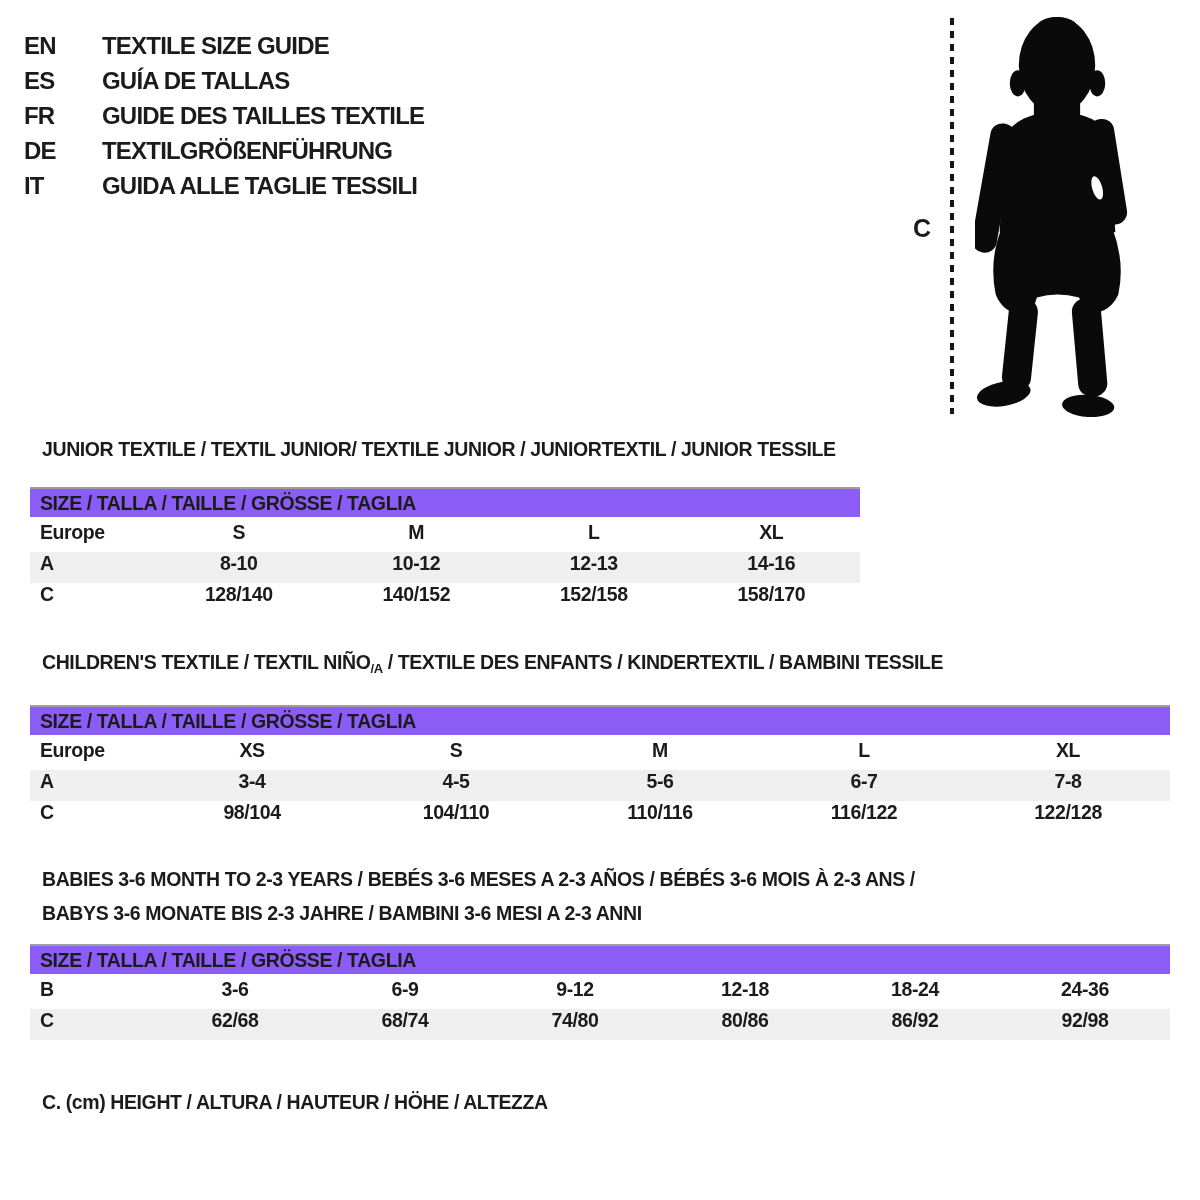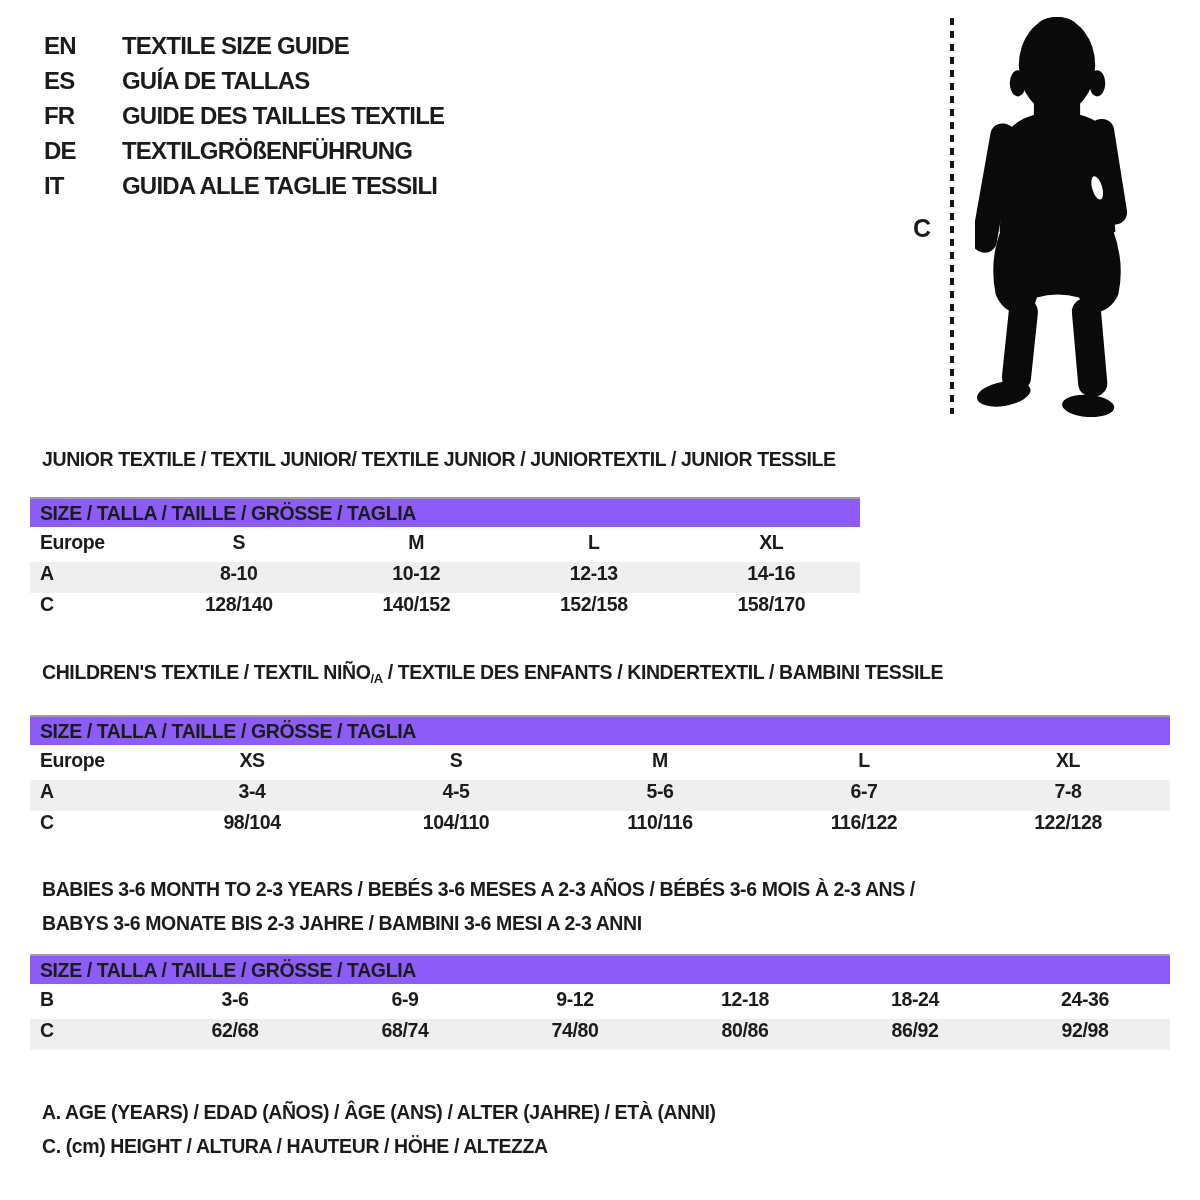--- a/index.html
+++ b/index.html
@@ -4,37 +4,37 @@
 <style>
   html,body{margin:0;padding:0;}
   body{
     width:1200px;height:1200px;background:#ffffff;position:relative;
     font-family:"Liberation Sans", sans-serif;color:#1b1b1b;overflow:hidden;
     -webkit-font-smoothing:antialiased;
   }
   .b{font-weight:bold;letter-spacing:-0.4px;}
 
   
-  .lang-block{position:absolute;top:28px;left:44px;}
+  .lang-block{position:absolute;top:28px;left:24px;}
   .lang-row{display:flex;height:35px;align-items:center;}
   .lang-code{width:78px;font-size:24px;font-weight:bold;letter-spacing:-0.8px;}
   .lang-title{font-size:24px;font-weight:bold;letter-spacing:-0.8px;white-space:nowrap;}
 
   
   .figure{position:absolute;top:14px;left:905px;width:270px;height:412px;}
   .dash-line{
     position:absolute;left:45px;top:4px;width:4px;height:396px;
     background:repeating-linear-gradient(to bottom,#141414 0 7px,transparent 7px 13px);
   }
   .measure-label{position:absolute;left:8px;top:200px;font-size:25px;font-weight:bold;}
   .toddler-svg{position:absolute;left:70px;top:1px;}
 
   
   .content{position:absolute;top:432px;left:30px;width:1140px;}
-  .section-title{font-size:19.5px;line-height:23px;margin:16px 0 0 12px;white-space:nowrap;}
+  .section-title{font-size:19.5px;line-height:23px;margin:6px 0 0 12px;white-space:nowrap;}
   .section-title sub{font-size:13px;vertical-align:-4px;letter-spacing:-0.4px;}
   .title-2line{line-height:34px;}
 
   .size-table{width:1140px;}
   .size-table.narrow{width:830px;}
   .thead{
     height:28px;background:#8b5cf6;border-top:2px solid #9e9e9e;
     display:flex;align-items:center;padding-left:10px;margin-bottom:4px;
     font-size:19.5px;white-space:nowrap;
   }
@@ -185,17 +185,16 @@
       <span class="tcell">62/68</span>
       <span class="tcell">68/74</span>
       <span class="tcell">74/80</span>
       <span class="tcell">80/86</span>
       <span class="tcell">86/92</span>
       <span class="tcell">92/98</span>
     </div>
   </div>
 
   <div class="legend">
-    <div class="legend-line b">A. AGE (YEARS) / EDAD (AÑOS) / ÂGE (ANS) / ALTER (JAHRE) / ETÀ (ANNI)</div>
     <div class="legend-line b">C. (cm) HEIGHT / ALTURA / HAUTEUR / HÖHE / ALTEZZA</div>
   </div>
 
 </div>
 
 </body></html>

